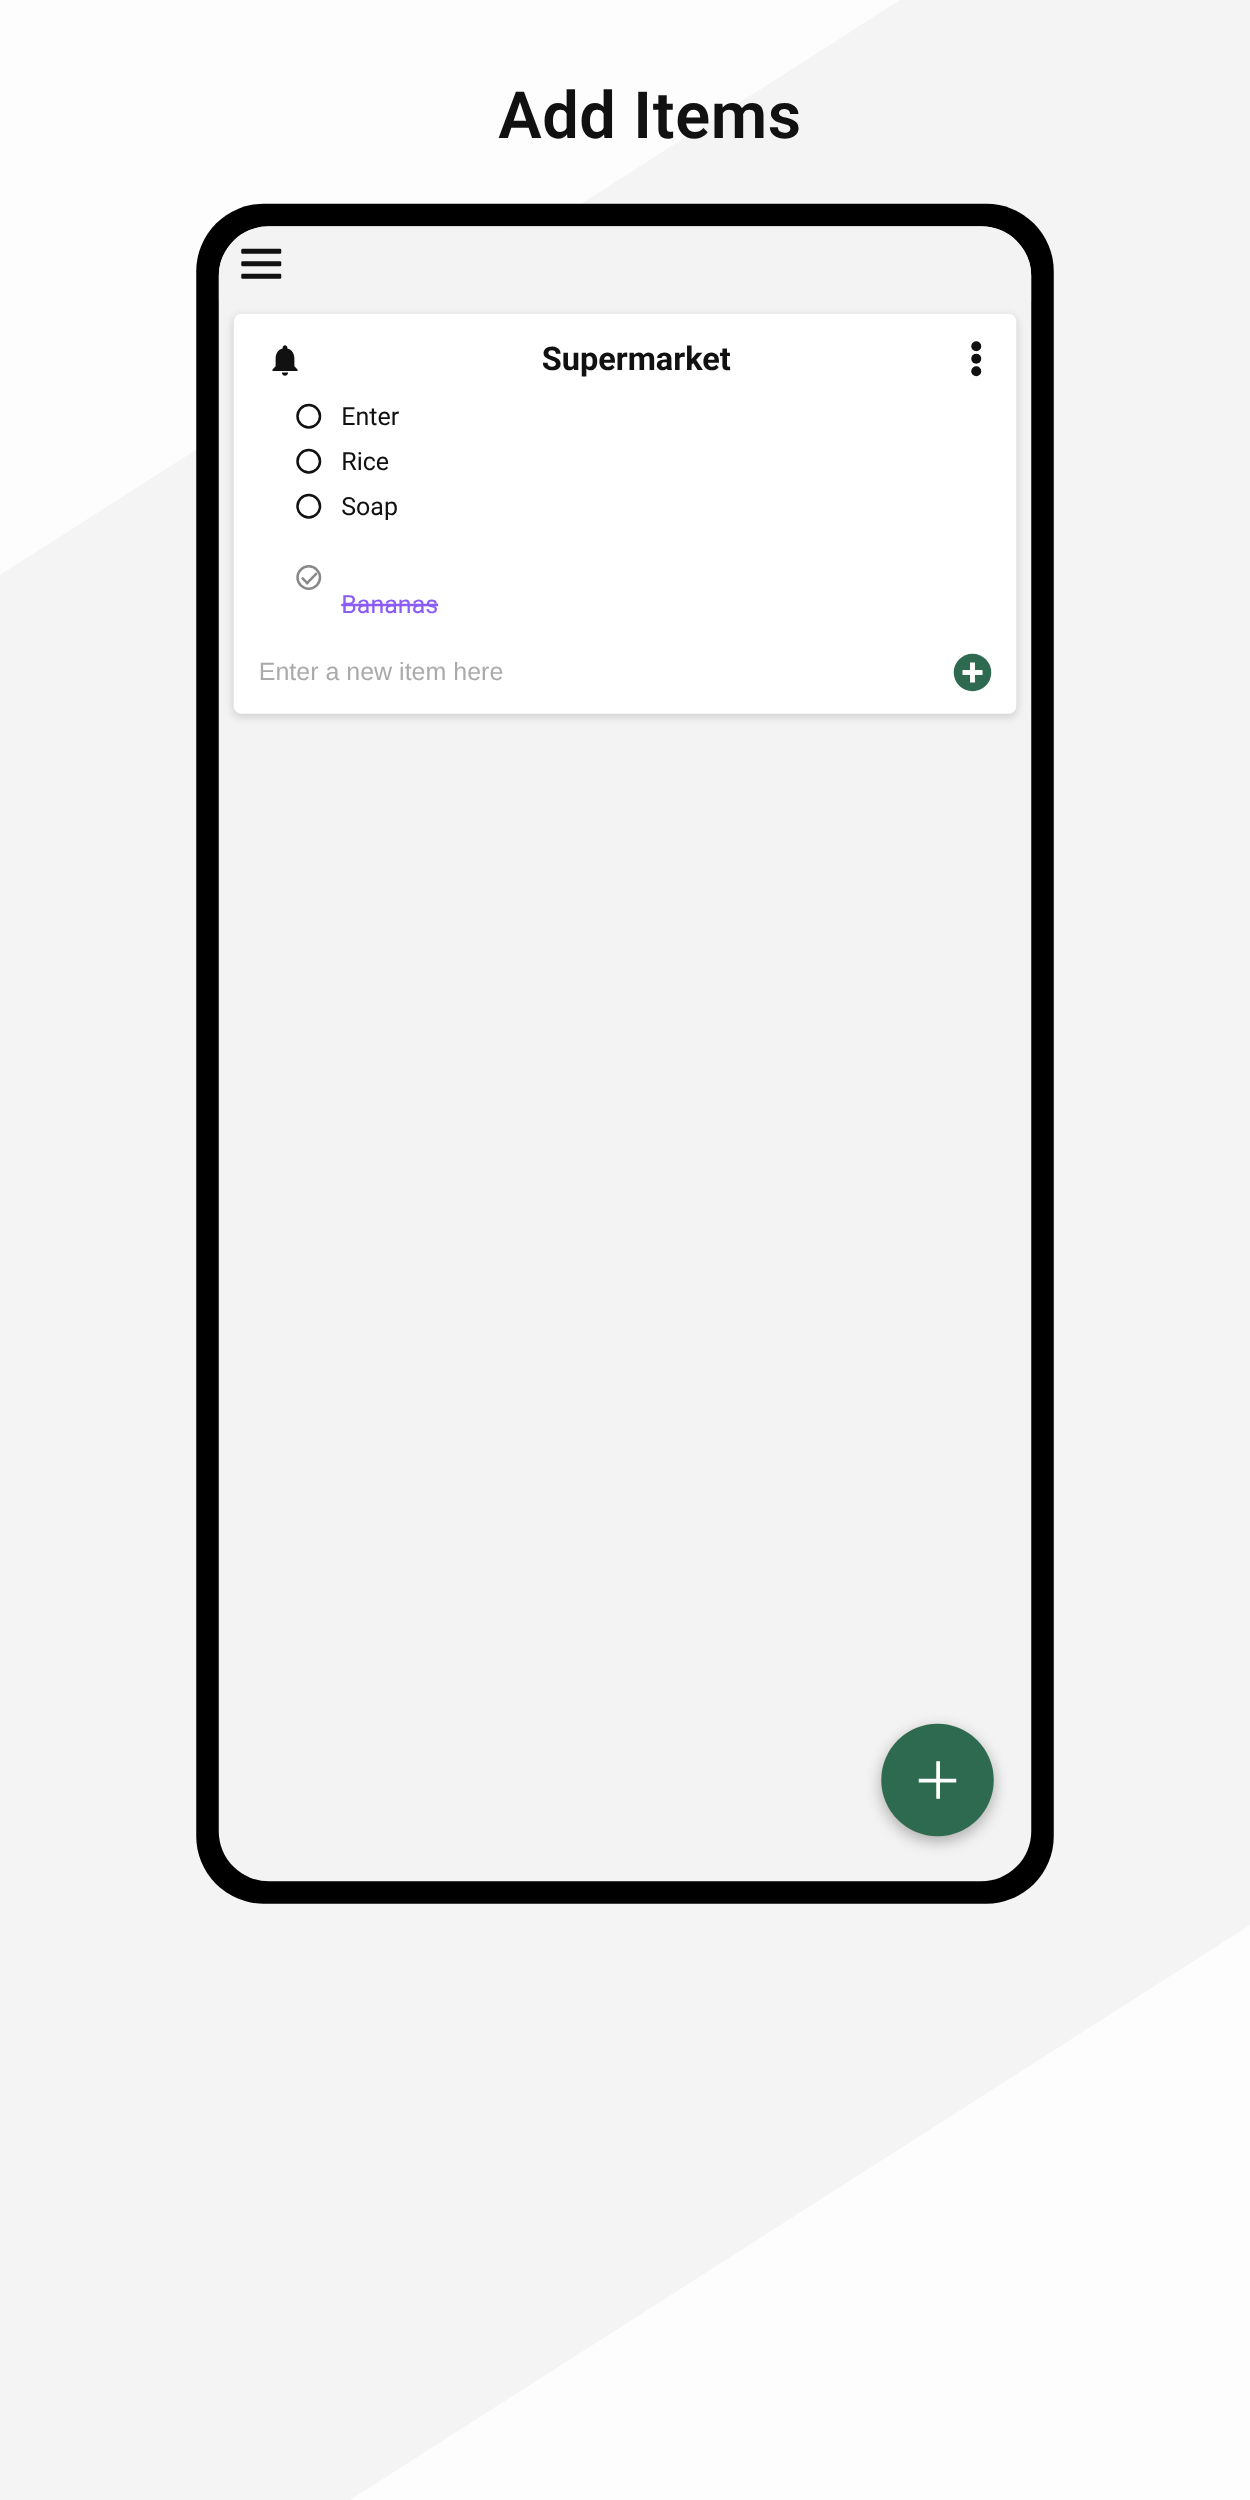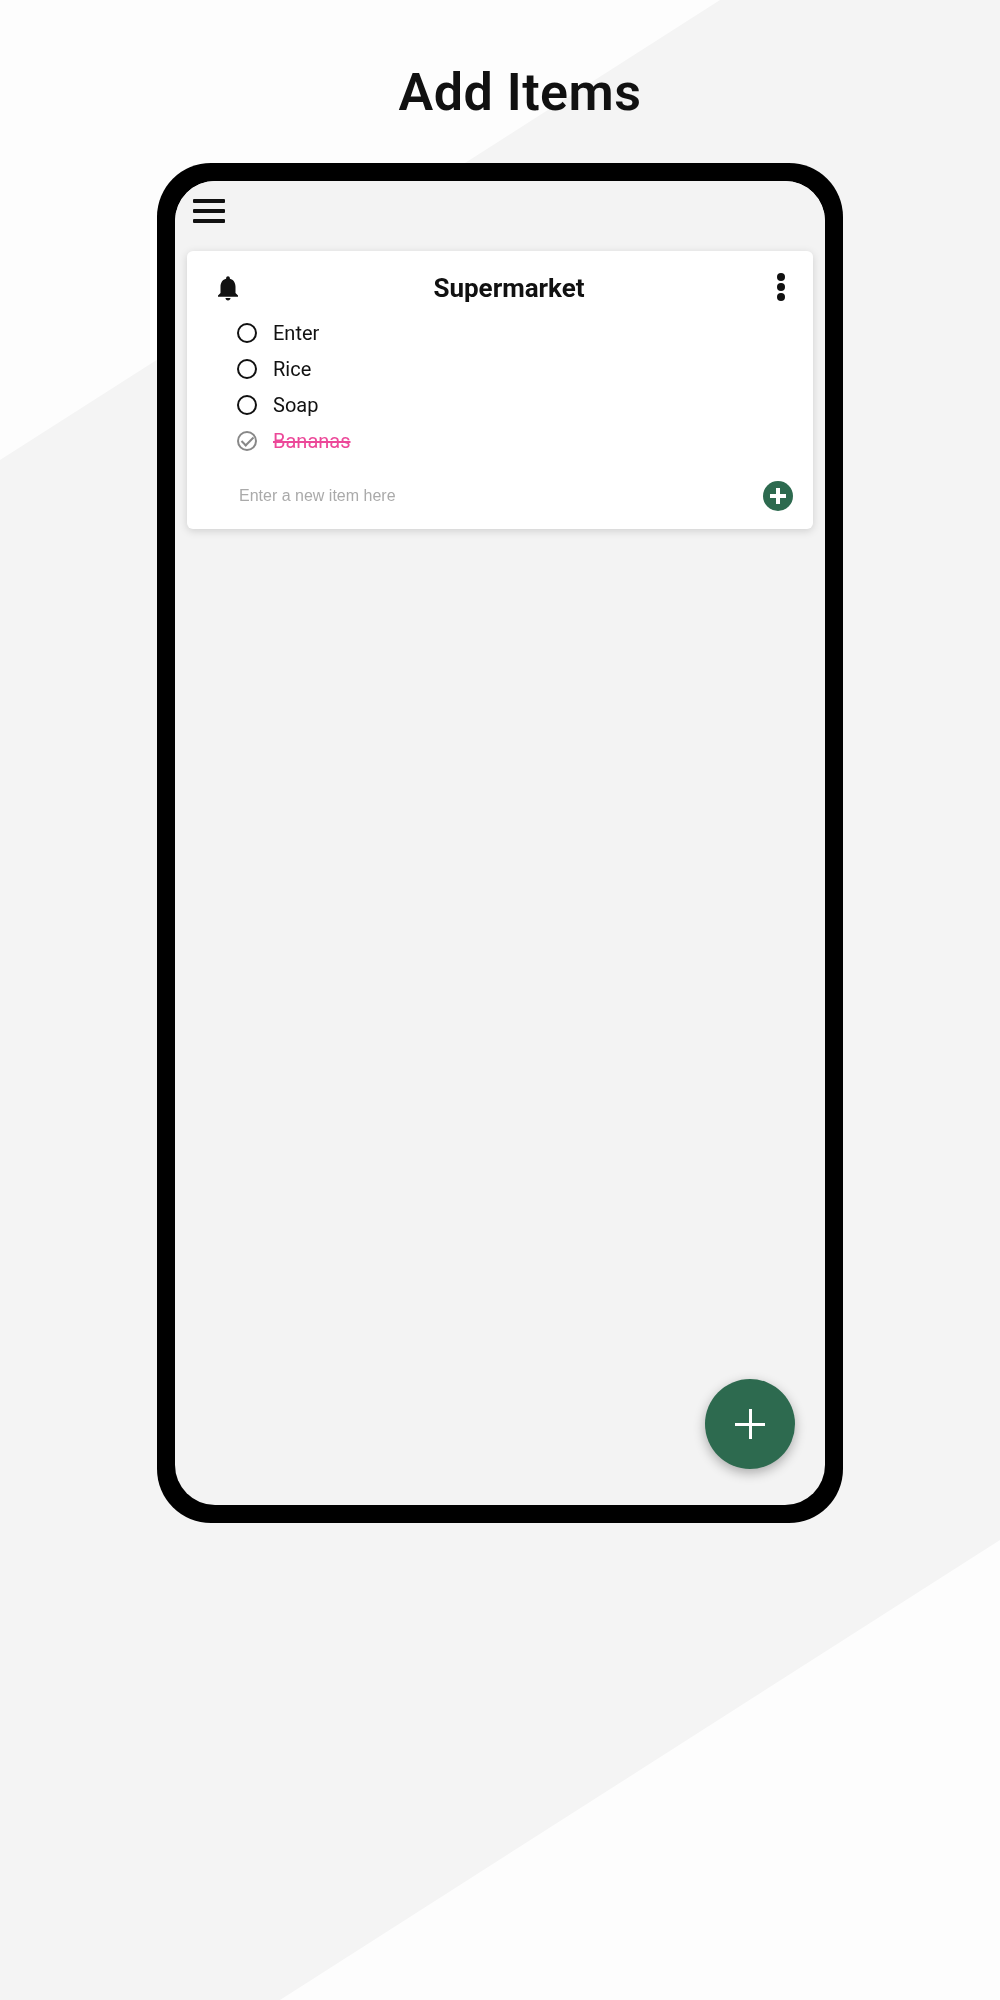--- a/index.html
+++ b/index.html
@@ -167,38 +167,38 @@
       height: 10px;
       border: solid #888;
       border-width: 0 2.5px 2.5px 0;
       transform: rotate(45deg);
     }
     .item-label {
       font-size: 20px;
       color: #111;
     }
     .item-label.completed {
-      color: #ec4899;
+      color: #8b5cf6;
       text-decoration: line-through;
+      margin-top: 42px;
     }
     .add-item-row {
       display: flex;
       align-items: center;
       margin-top: 22px;
       gap: 10px;
       padding: 0 2px;
     }
     .add-item-input {
       flex: 1;
       border: none;
       outline: none;
-      font-size: 16px;
+      font-size: 20px;
       color: #333;
       background: transparent;
-      margin-left: 32px;
     }
     .add-item-input::placeholder {
       color: #aaa;
     }
     .add-item-button {
       width: 30px;
       height: 30px;
       background: #2d6a4f;
       border-radius: 50%;
       cursor: pointer;

